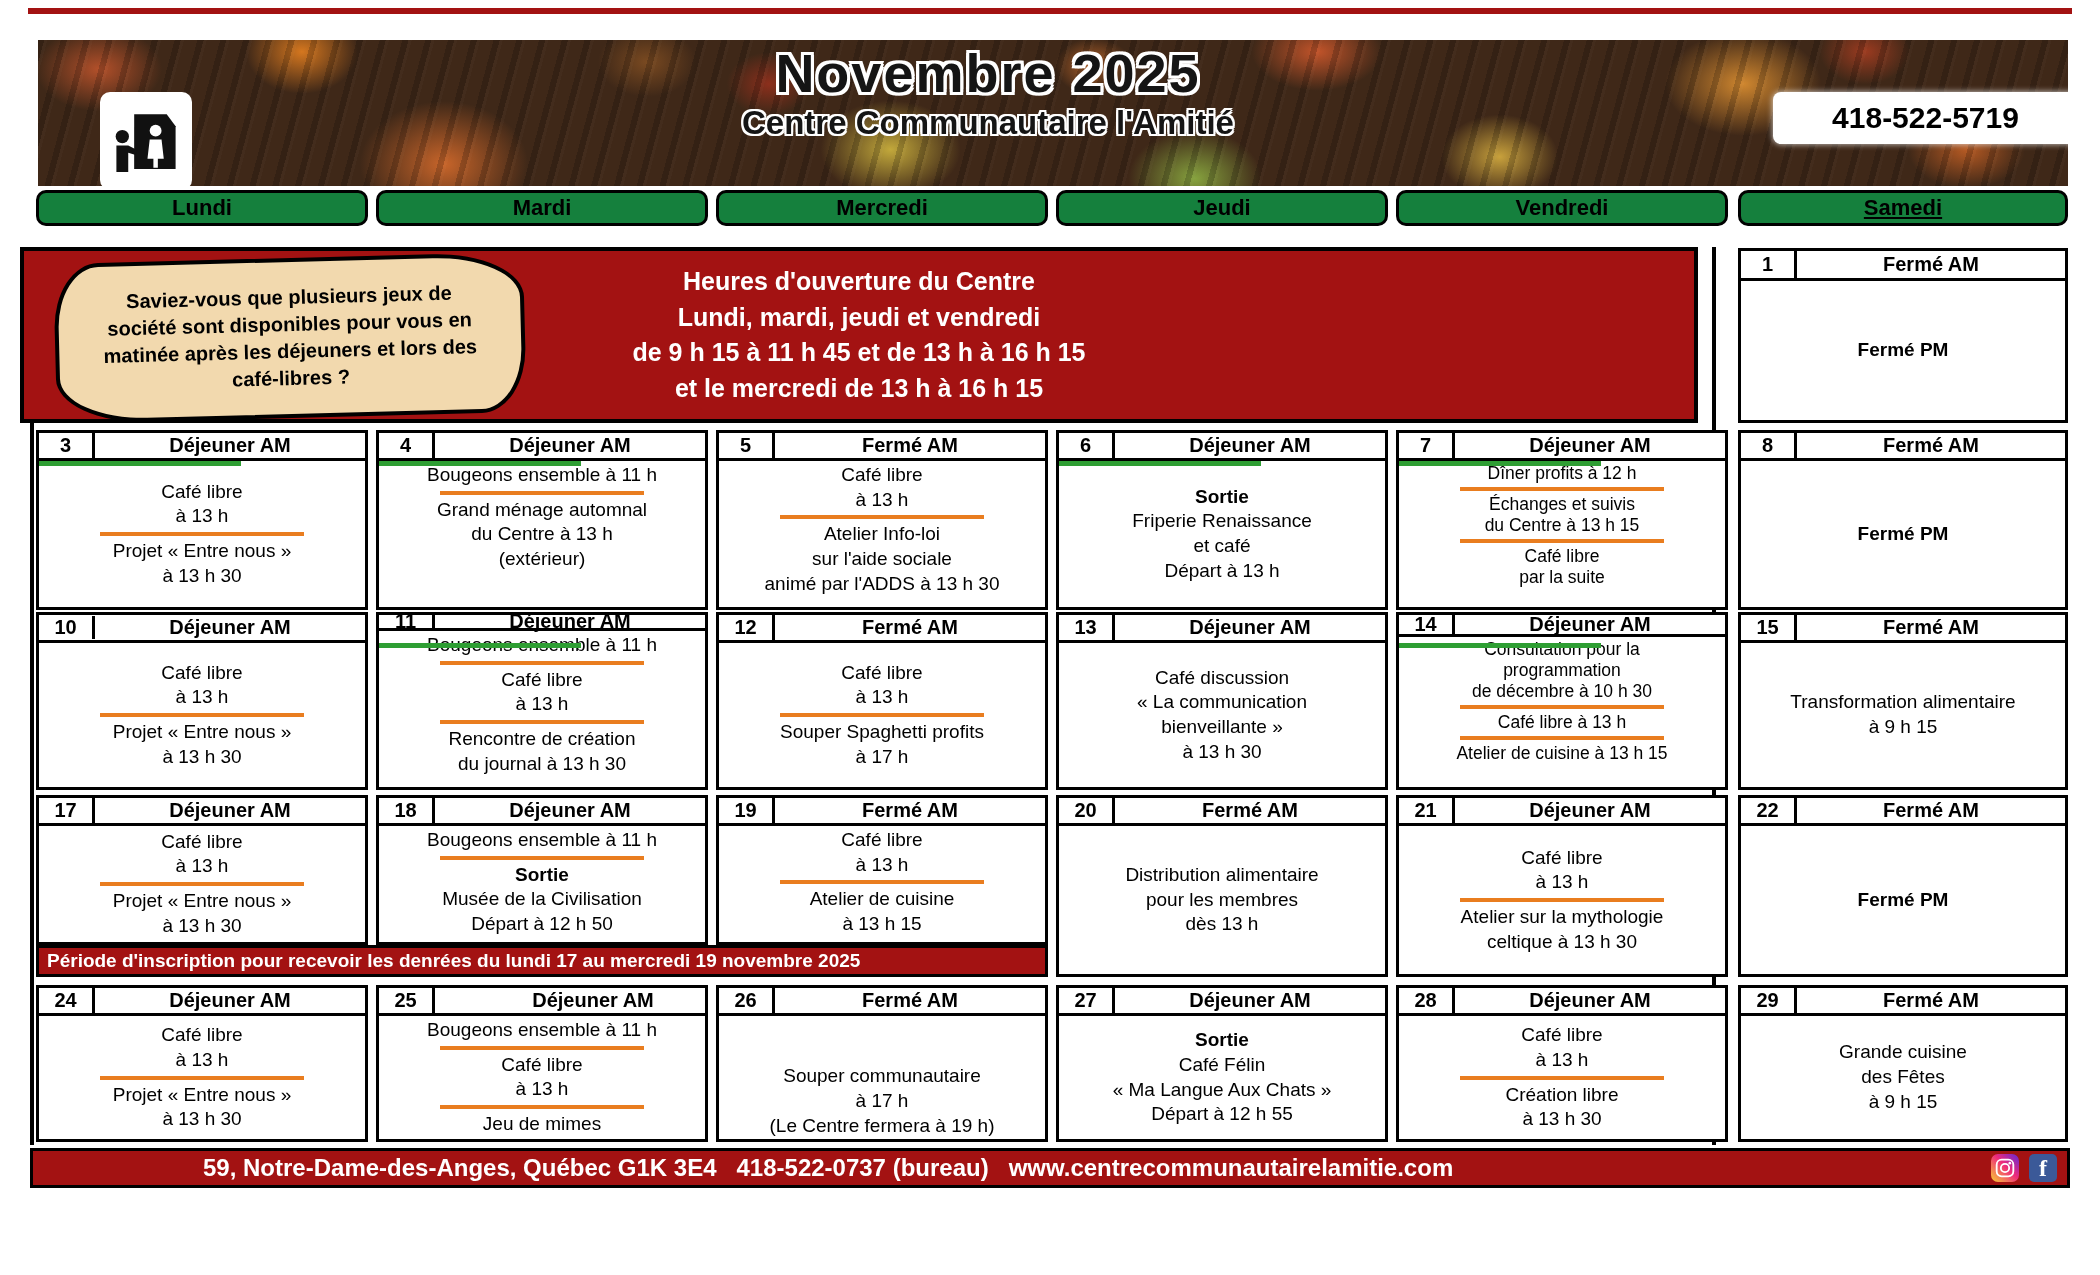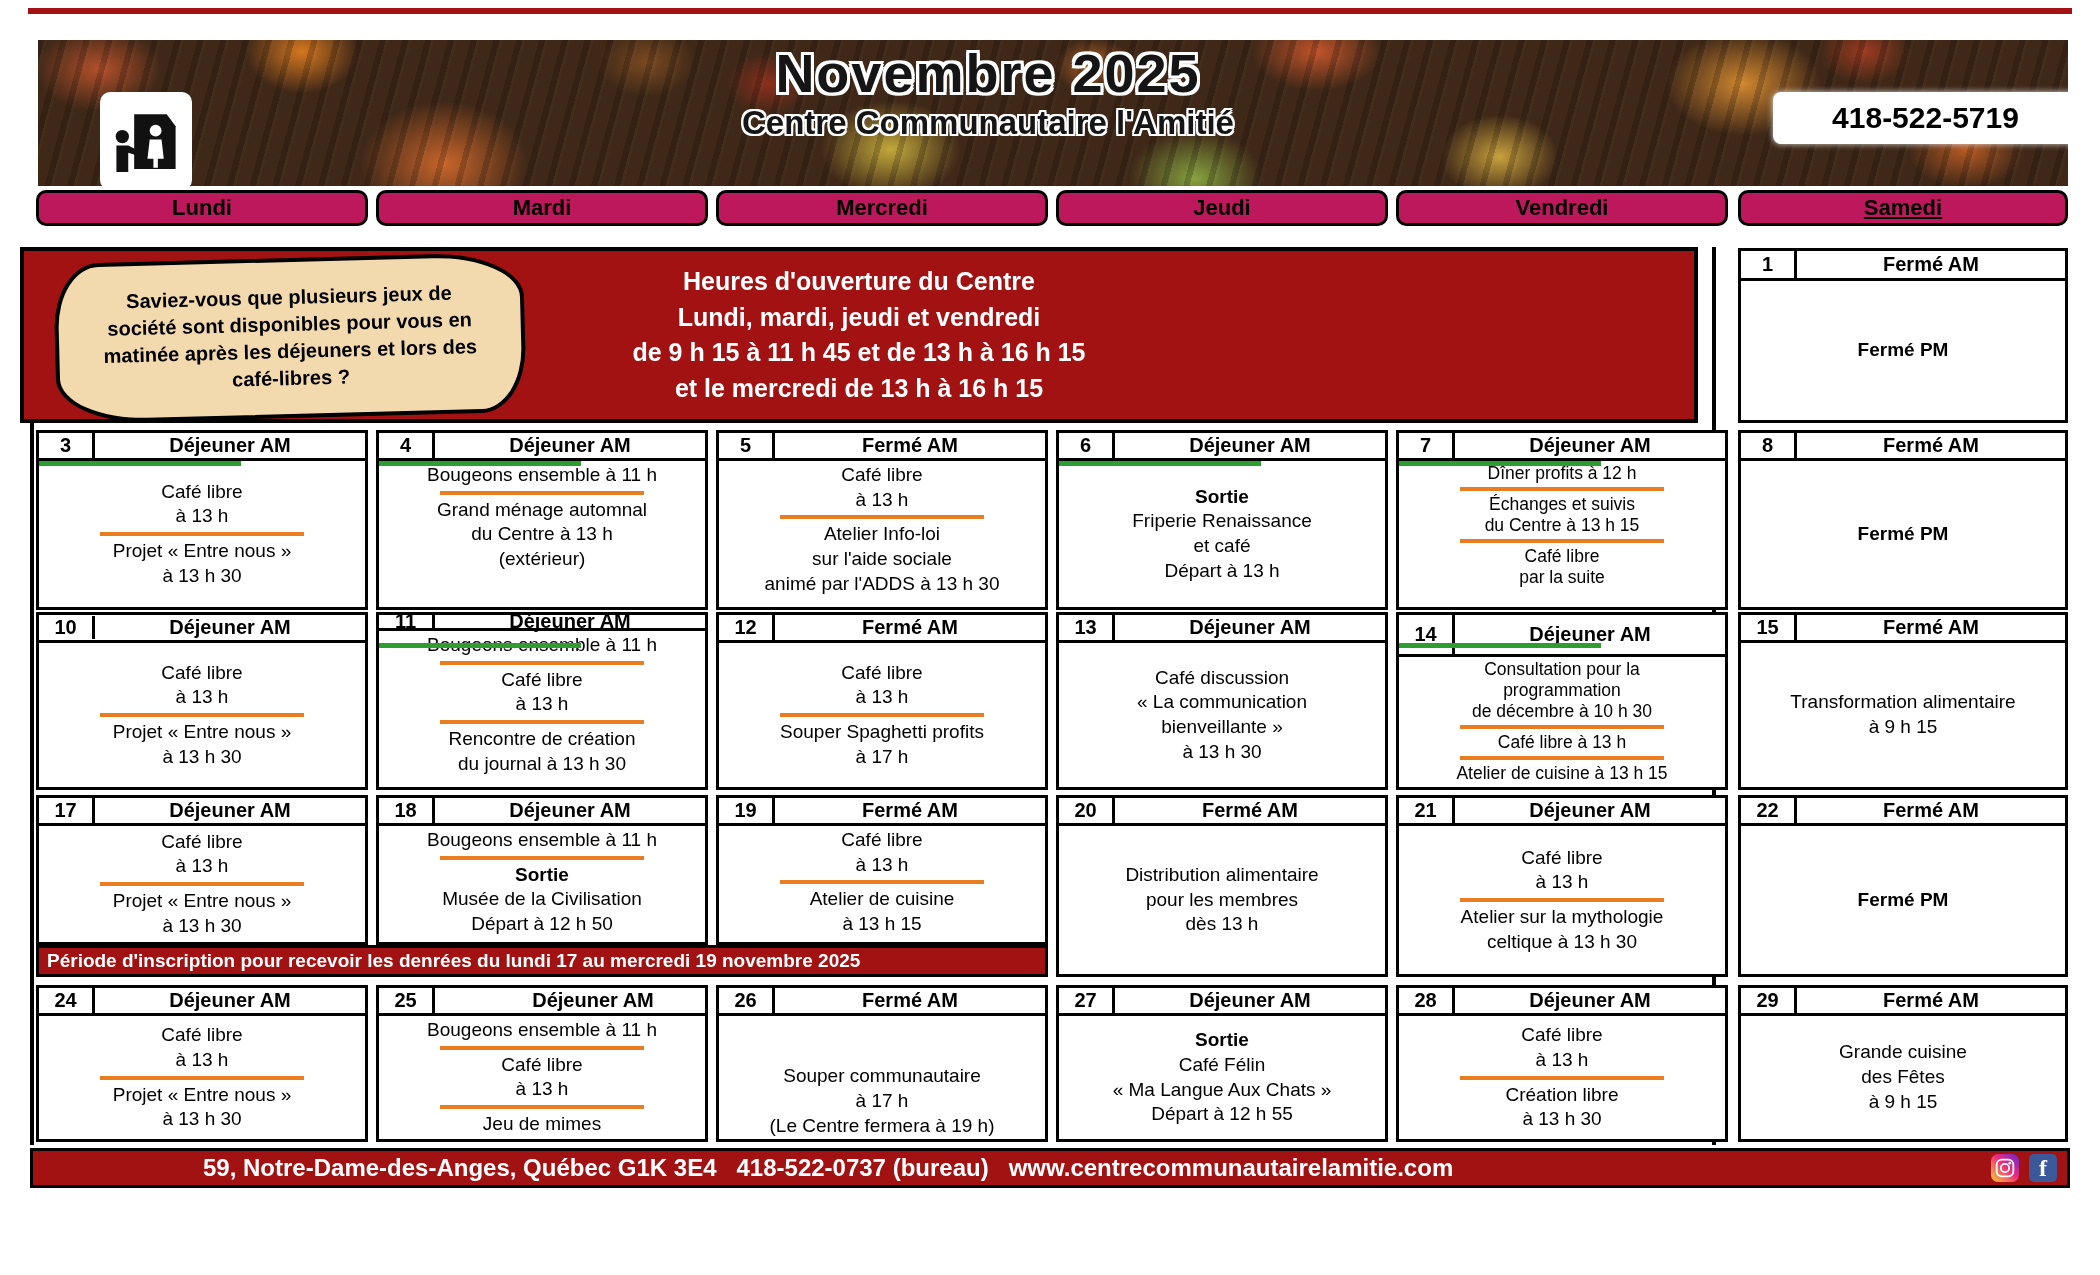--- a/index.html
+++ b/index.html
@@ -43,21 +43,21 @@
     font-size:33px;font-weight:bold;color:#151515;
     text-shadow:-2px -2px 0 #fff,2px -2px 0 #fff,-2px 2px 0 #fff,2px 2px 0 #fff,-2px 0 0 #fff,2px 0 0 #fff,0 -2px 0 #fff,0 2px 0 #fff;
   }
   .phonebox{
     position:absolute;left:1735px;top:52px;width:305px;height:52px;background:#fff;border-radius:8px;
     display:flex;align-items:center;justify-content:center;font-size:30px;font-weight:bold;
     box-shadow:0 0 6px rgba(255,255,255,.8);
   }
   
   .dow{
-    position:absolute;top:190px;height:36px;background:#be185d;border:3px solid #000;border-radius:10px;
+    position:absolute;top:190px;height:36px;background:#15803d;border:3px solid #000;border-radius:10px;
     display:flex;align-items:center;justify-content:center;font-size:22px;font-weight:bold;box-sizing:border-box;
   }
   
   .vline{position:absolute;width:4px;background:#000;}
   
   .hoursbanner{
     position:absolute;left:20px;top:247px;width:1678px;height:176px;background:#a31212;border:4px solid #000;
     box-sizing:border-box;display:flex;flex-direction:column;justify-content:center;align-items:center;
   }
   .hoursbanner .hline{color:#fff;font-weight:bold;font-size:25px;line-height:1.42;text-align:center;}
@@ -262,21 +262,21 @@
         <div class="status">Déjeuner AM</div>
       </div>
       <div class="cellbody">
         <div class="eline">Café discussion</div>
         <div class="eline">« La communication</div>
         <div class="eline">bienveillante »</div>
         <div class="eline">à 13 h 30</div>
       </div>
     </div>
     <div class="daycell tight" style="left: 1396px; top: 612px; width: 332px; height: 178px;">
-      <div class="cellhead" style="height: 42px;">
+      <div class="cellhead" style="height: 22px;">
         <div class="num">14</div>
         <div class="status">Déjeuner AM</div>
       </div>
       <div class="greenline" style="top: 28px;"></div>
       <div class="cellbody top">
         <div class="eline">Consultation pour la</div>
         <div class="eline">programmation</div>
         <div class="eline">de décembre à 10 h 30</div>
         <div class="orule"></div>
         <div class="eline">Café libre à 13 h</div>

